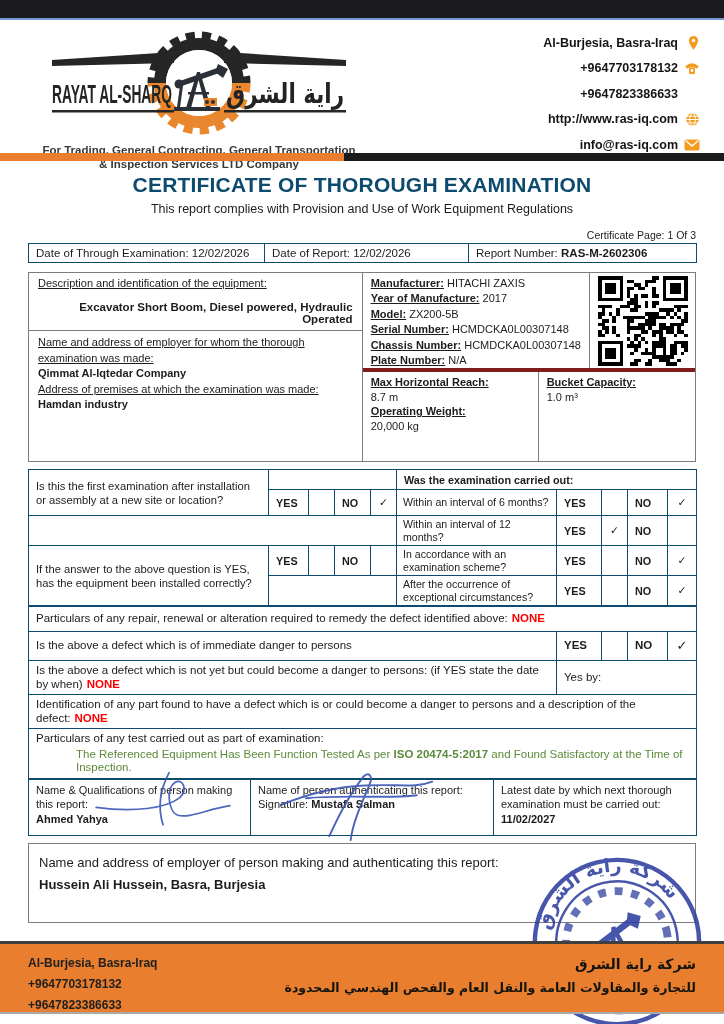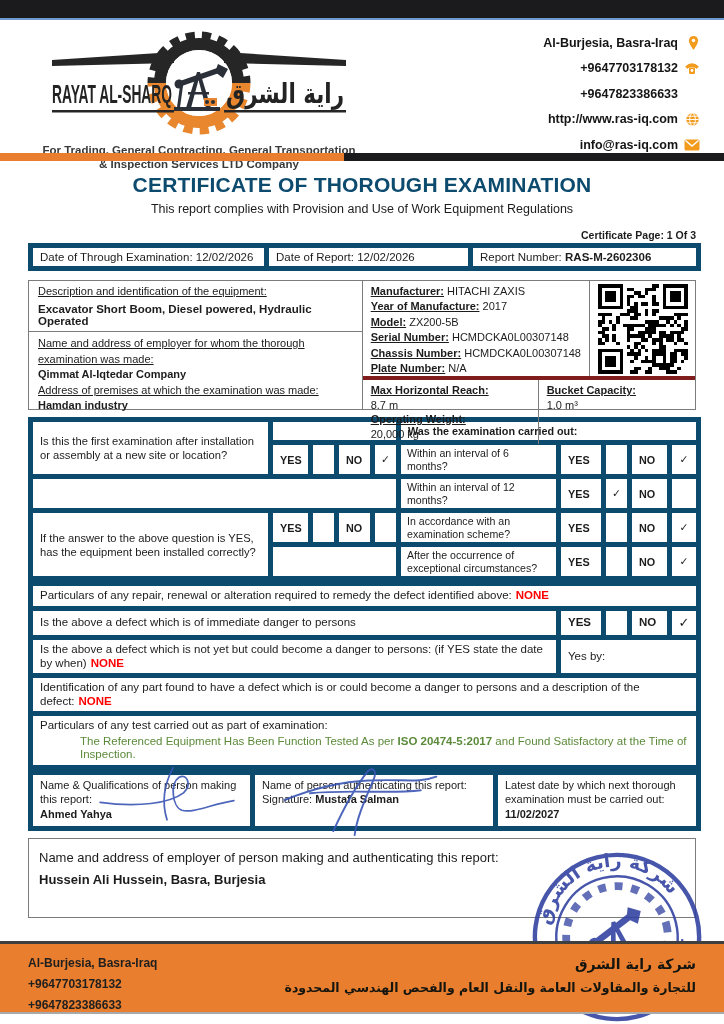--- a/index.html
+++ b/index.html
@@ -17,35 +17,35 @@
   .logo-block { width:350px; text-align:center; }
   .tagline { font-size:11.5px; font-weight:bold; color:#3a3a3a; line-height:14px; margin-top:1px; }
   .contacts { margin-left:auto; padding-top:4px; }
   .contact-row { display:flex; justify-content:flex-end; align-items:center; height:25.5px; font-size:12.5px; font-weight:600; color:#151515; }
   .contact-row .icon-slot { width:22px; display:flex; justify-content:flex-end; }
 
   
   .main { padding:0 28px; }
   .doc-title { text-align:center; font-size:21px; font-weight:bold; letter-spacing:.2px; margin-top:12px; color:#0c4a6e; }
   .doc-subtitle { text-align:center; font-size:12.5px; margin-top:5px; color:#1c1c1c; }
-  .cert-page { text-align:right; font-size:10.5px; font-weight:700; margin-top:13px; margin-bottom:2px; }
+  .cert-page { text-align:right; font-size:10.5px; font-weight:400; margin-top:13px; margin-bottom:2px; }
 
   table { border-collapse:collapse; table-layout:fixed; width:668px; }
-  td { border:5px solid #0c4a6e; padding:3px 7px; font-size:11.5px; vertical-align:middle; overflow:visible; }
+  td { border:1px solid #0c4a6e; padding:3px 7px; font-size:11.5px; vertical-align:middle; overflow:visible; }
   .b { font-weight:bold; } .u { text-decoration:underline; }
   .red { color:#ff0000; font-weight:bold; margin-left:4px; }
   .green { color:#5b8a3a; }
   .chk { text-align:center; font-family:"DejaVu Sans",sans-serif; font-size:13px; padding:0; }
   .yn { font-weight:bold; }
 
   
-  .equip { display:flex; border:1px solid #7c7c7c; margin-top:9px; height:130px; font-size:11px; }
+  .equip { display:flex; border:1px solid #7c7c7c; margin-top:9px; height:190px; font-size:11px; }
   .eq-left { width:336px; border-right:1px solid #7c7c7c; display:flex; flex-direction:column; }
   .eq-desc { height:58px; border-bottom:1px solid #7c7c7c; padding:4px 9px; }
-  .eq-desc .val { margin-top:6px; font-size:11.5px; }
+  .eq-desc .val { margin-top:12px; font-size:11.5px;text-align:right; }
   .eq-emp { flex:1; padding:4px 9px; line-height:15.5px; }
   .eq-right { flex:1; display:flex; flex-direction:column; }
   .eq-row1 { height:99px; border-bottom:4px solid #7f1d1d; display:flex; }
   .eq-details { flex:1; padding:3px 8px; }
   .eq-details div { line-height:15.4px; white-space:nowrap; }
   .eq-qr { width:106px; border-left:1px solid #7c7c7c; display:flex; align-items:center; justify-content:center; }
   .eq-row2 { flex:1; display:flex; }
   .eq-reach { width:176px; border-right:1px solid #7c7c7c; padding:3px 8px; line-height:14.5px; }
   .eq-bucket { flex:1; padding:3px 8px; line-height:15px; }
 

